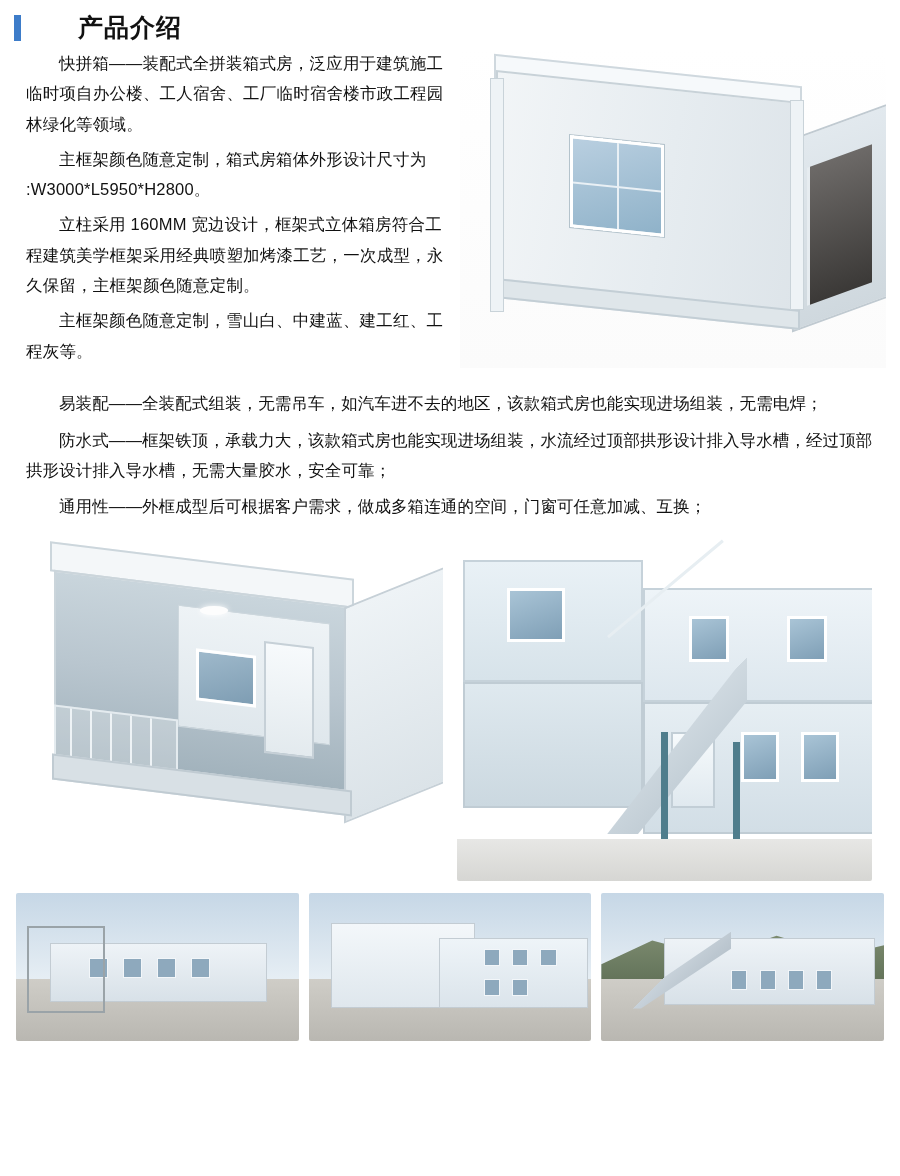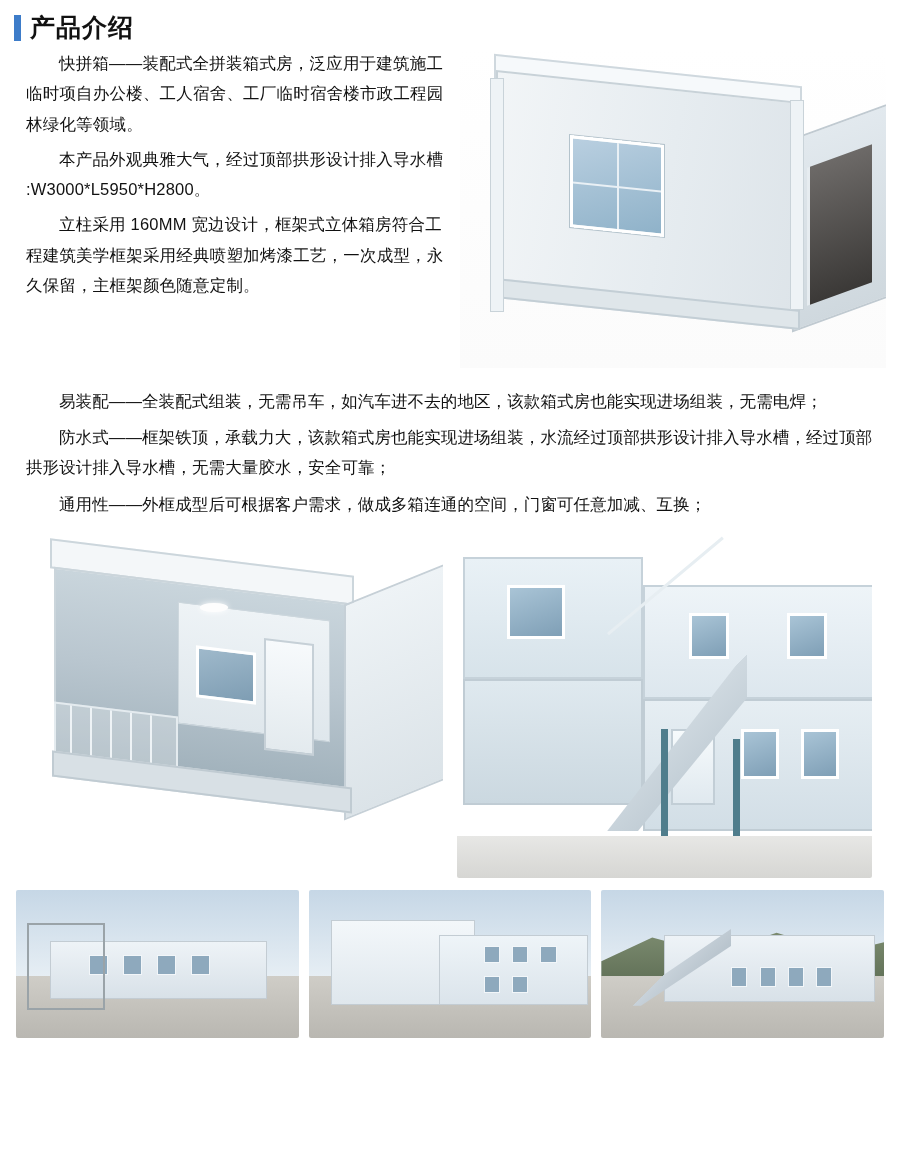--- a/index.html
+++ b/index.html
@@ -21,20 +21,21 @@
     position: relative;
     box-sizing: border-box;
     padding: 0 14px;
   }
 
   
   .section-heading {
     display: flex;
     align-items: center;
     margin: 14px 0 6px 0;
+    gap: 48px;
   }
   .heading-bar {
     width: 7px;
     height: 26px;
     background: #3d7cc9;
     margin-right: 9px;
     flex: none;
   }
   .heading-text {
     font-size: 25px;
@@ -280,22 +281,23 @@
 <div class="page">
 
   <div class="section-heading">
     <div class="heading-bar"></div>
     <div class="heading-text">产品介绍</div>
   </div>
 
   <div class="intro-row">
     <div class="intro-text">
       <p>快拼箱——装配式全拼装箱式房，泛应用于建筑施工临时项自办公楼、工人宿舍、工厂临时宿舍楼市政工程园林绿化等领域。</p>
-      <p>本产品外观典雅大气，经过顶部拱形设计排入导水槽 :W3000*L5950*H2800。</p>
+      <p>主框架颜色随意定制，箱式房箱体外形设计尺寸为 :W3000*L5950*H2800。</p>
       <p>立柱采用 160MM 宽边设计，框架式立体箱房符合工程建筑美学框架采用经典喷塑加烤漆工艺，一次成型，永久保留，主框架颜色随意定制。</p>
+      <p>主框架颜色随意定制，雪山白、中建蓝、建工红、工程灰等。</p>
     </div>
 
     <div class="intro-photo">
       <div class="ph p1">
         <div class="roof"></div>
         <div class="body"></div>
         <div class="win"></div>
         <div class="side"></div>
         <div class="door"></div>
         <div class="base"></div>

